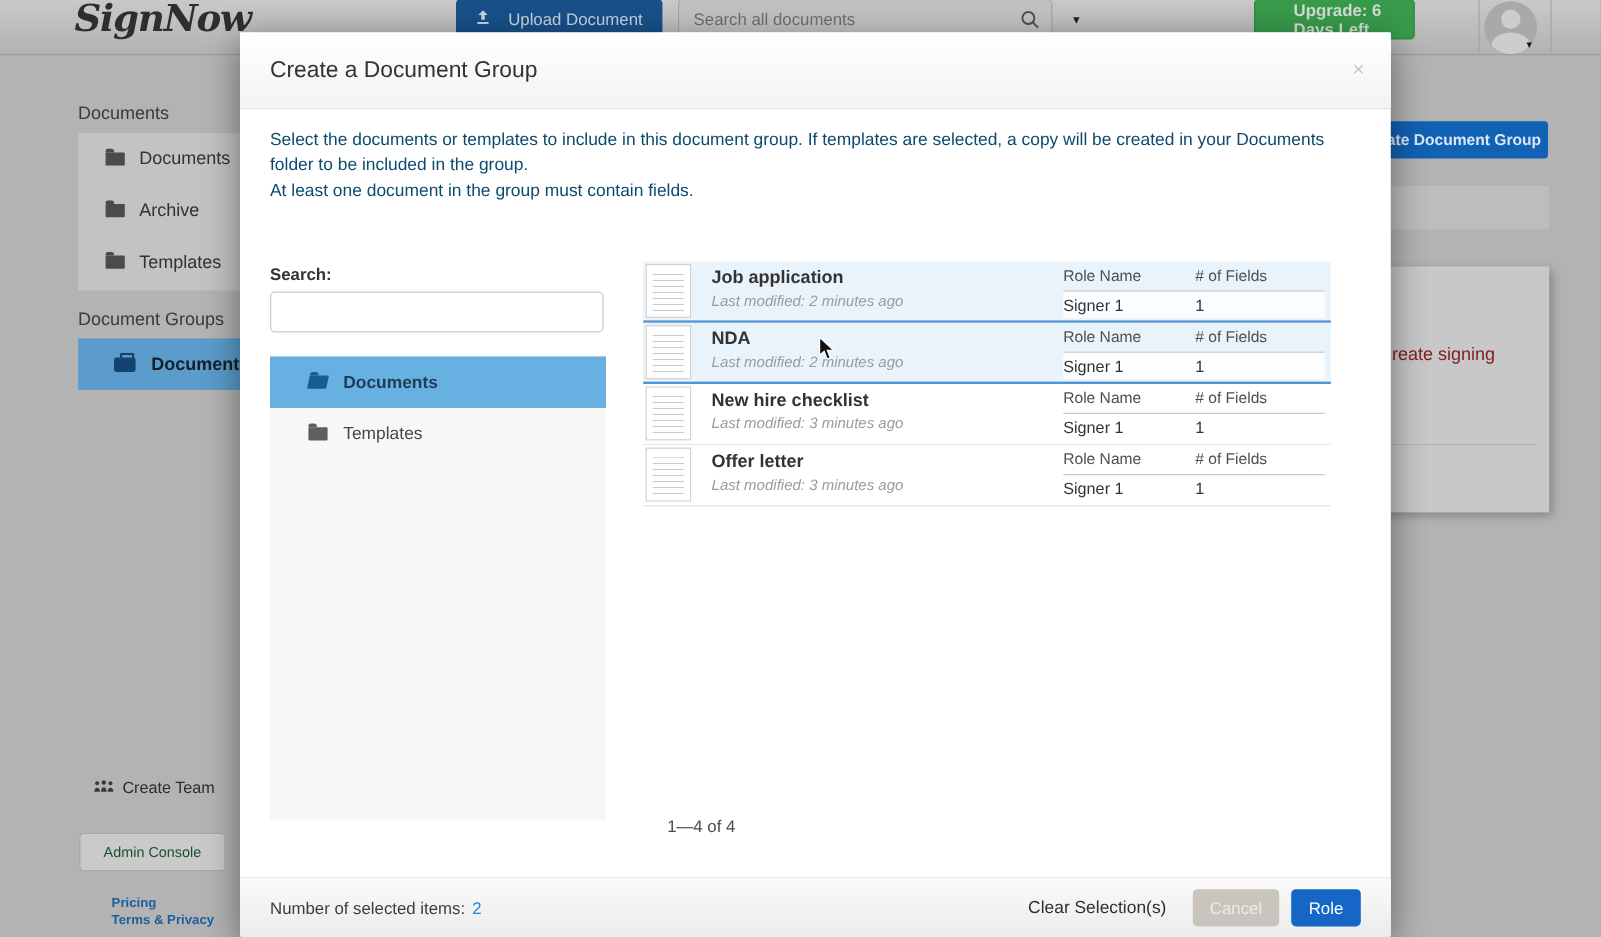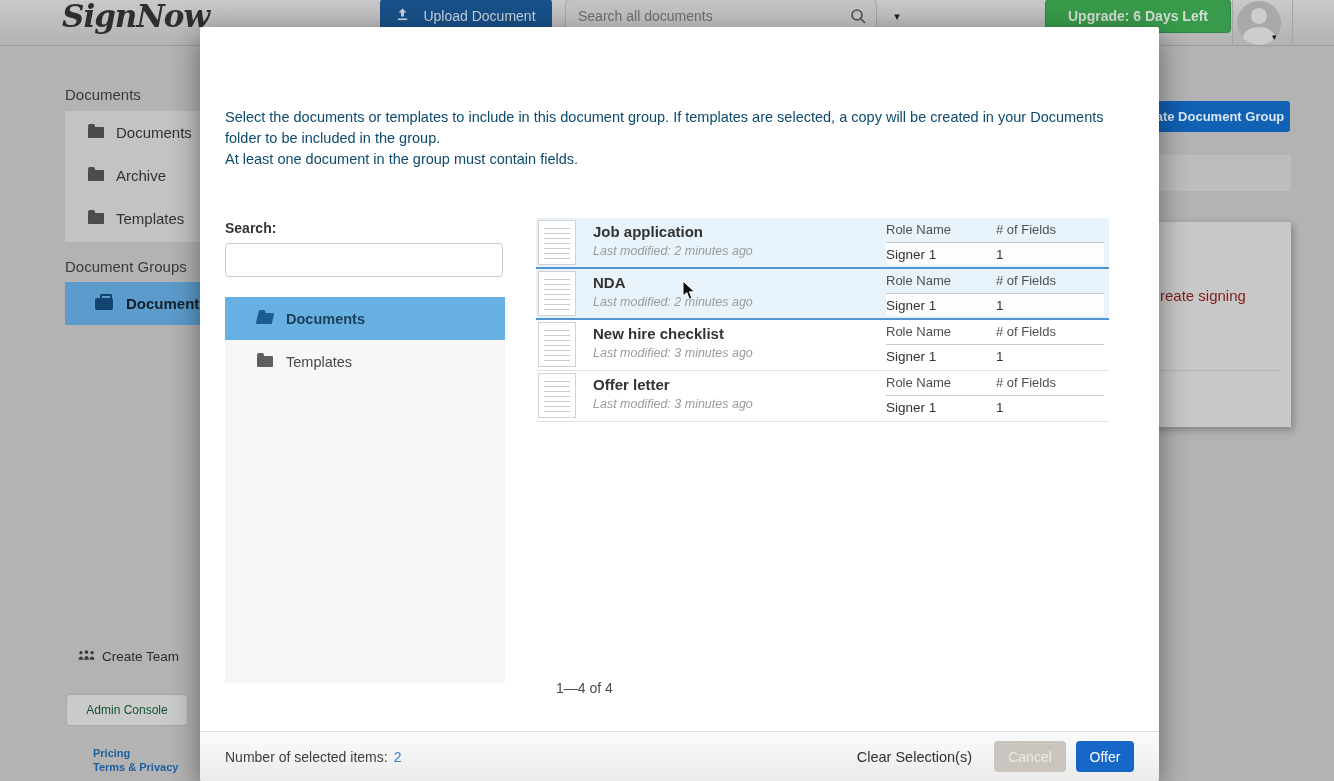--- a/index.html
+++ b/index.html
@@ -15,23 +15,23 @@
     background:#185088; border-radius:4px; color:#c6d2de; font-size:14px;
     display:flex; align-items:center; justify-content:center; gap:14px; cursor:pointer; }
   .search-box { position:absolute; left:565px; top:-1px; width:312px; height:34px;
     background:#c2c2c2; border:1px solid #a5a5a5; border-radius:4px; }
   .search-box input { width:100%; height:100%; background:transparent; border:none; outline:none;
     padding:0 34px 0 12px; font-size:14px; color:#555; font-family:"Liberation Sans", sans-serif; }
   .search-box input::placeholder { color:#6e6e6e; opacity:1; }
   .search-mag { position:absolute; right:9px; top:8px; }
   .hdr-caret { position:absolute; left:882px; top:-1px; width:30px; height:34px; border:none; background:transparent;
     color:#1e1e1e; font-size:11px; display:flex; align-items:center; justify-content:center; cursor:pointer; }
-  .upgrade-btn { position:absolute; left:1045px; top:-1px; width:186px; height:34px;
+  .upgrade-btn { position:absolute; left:1045px; top:-1px; width:134px; height:34px;
     background:#389b4b; border:1px solid #2e8440; border-radius:4px; color:#d3dcd2;
-    font-size:14px; font-weight:bold; display:flex; align-items:center; justify-content:center; cursor:pointer; }
+    font-size:14px; font-weight:bold; display:flex; align-items:center; justify-content:center; cursor:pointer;padding-left:32px; }
   .hdr-sep { position:absolute; top:0; width:1px; height:45px; background:#a4a4a4; }
   .avatar { position:absolute; left:1237px; top:1px; width:44px; height:44px; border-radius:50%;
     background:#a9a9a9; overflow:hidden; cursor:pointer; }
   .avatar::before { content:""; position:absolute; left:14px; top:7px; width:16px; height:16px;
     border-radius:50%; background:#cdcdcd; }
   .avatar::after { content:""; position:absolute; left:6px; top:26px; width:32px; height:22px;
     border-radius:50% 50% 0 0; background:#cdcdcd; }
   .avatar-caret { position:absolute; left:1272px; top:32px; font-size:9px; color:#141414; cursor:pointer; }
 
   
@@ -195,20 +195,24 @@
   <div class="foot-link" style="top:761px">Terms &amp; Privacy</div>
 
   <div class="bg-create-group">ate Document Group</div>
   <div class="bg-bar"></div>
   <div class="bg-card">
     <div class="bg-card-text">reate signing</div>
     <div class="bg-card-div"></div>
   </div>
 
   <div class="modal">
+    <div class="modal-hd">
+      <div class="modal-title">Create a Document Group</div>
+      <button class="modal-close">×</button>
+    </div>
 
     <div class="modal-desc">
       <div>Select the documents or templates to include in this document group. If templates are selected, a copy will be created in your Documents folder to be included in the group.</div>
       <div>At least one document in the group must contain fields.</div>
     </div>
 
     <div class="m-search-label">Search:</div>
     <input class="m-search-input" type="text" style="">
 
     <div class="m-folders">
@@ -291,21 +295,21 @@
     </div>
 
     <div class="pagination">1—4 of 4</div>
 
     <div class="modal-ft">
       <span class="sel-count-label">Number of selected items:</span>
       <span class="sel-count">2</span>
       <div class="ft-right">
         <span class="clear-sel">Clear Selection(s)</span>
         <button class="cancel-btn">Cancel</button>
-        <button class="next-btn">Offer</button>
+        <button class="next-btn">Role</button>
       </div>
     </div>
   </div>
 
   <div class="cursor">
     <svg width="15" height="21" viewBox="0 0 15 21">
       <path d="M1 1 L1 16 L4.8 12.7 L7.3 19.2 L9.9 18.1 L7.4 11.9 L12.4 11.7 Z" fill="#111" stroke="#fff" stroke-width="1"></path>
     </svg>
   </div>
 

